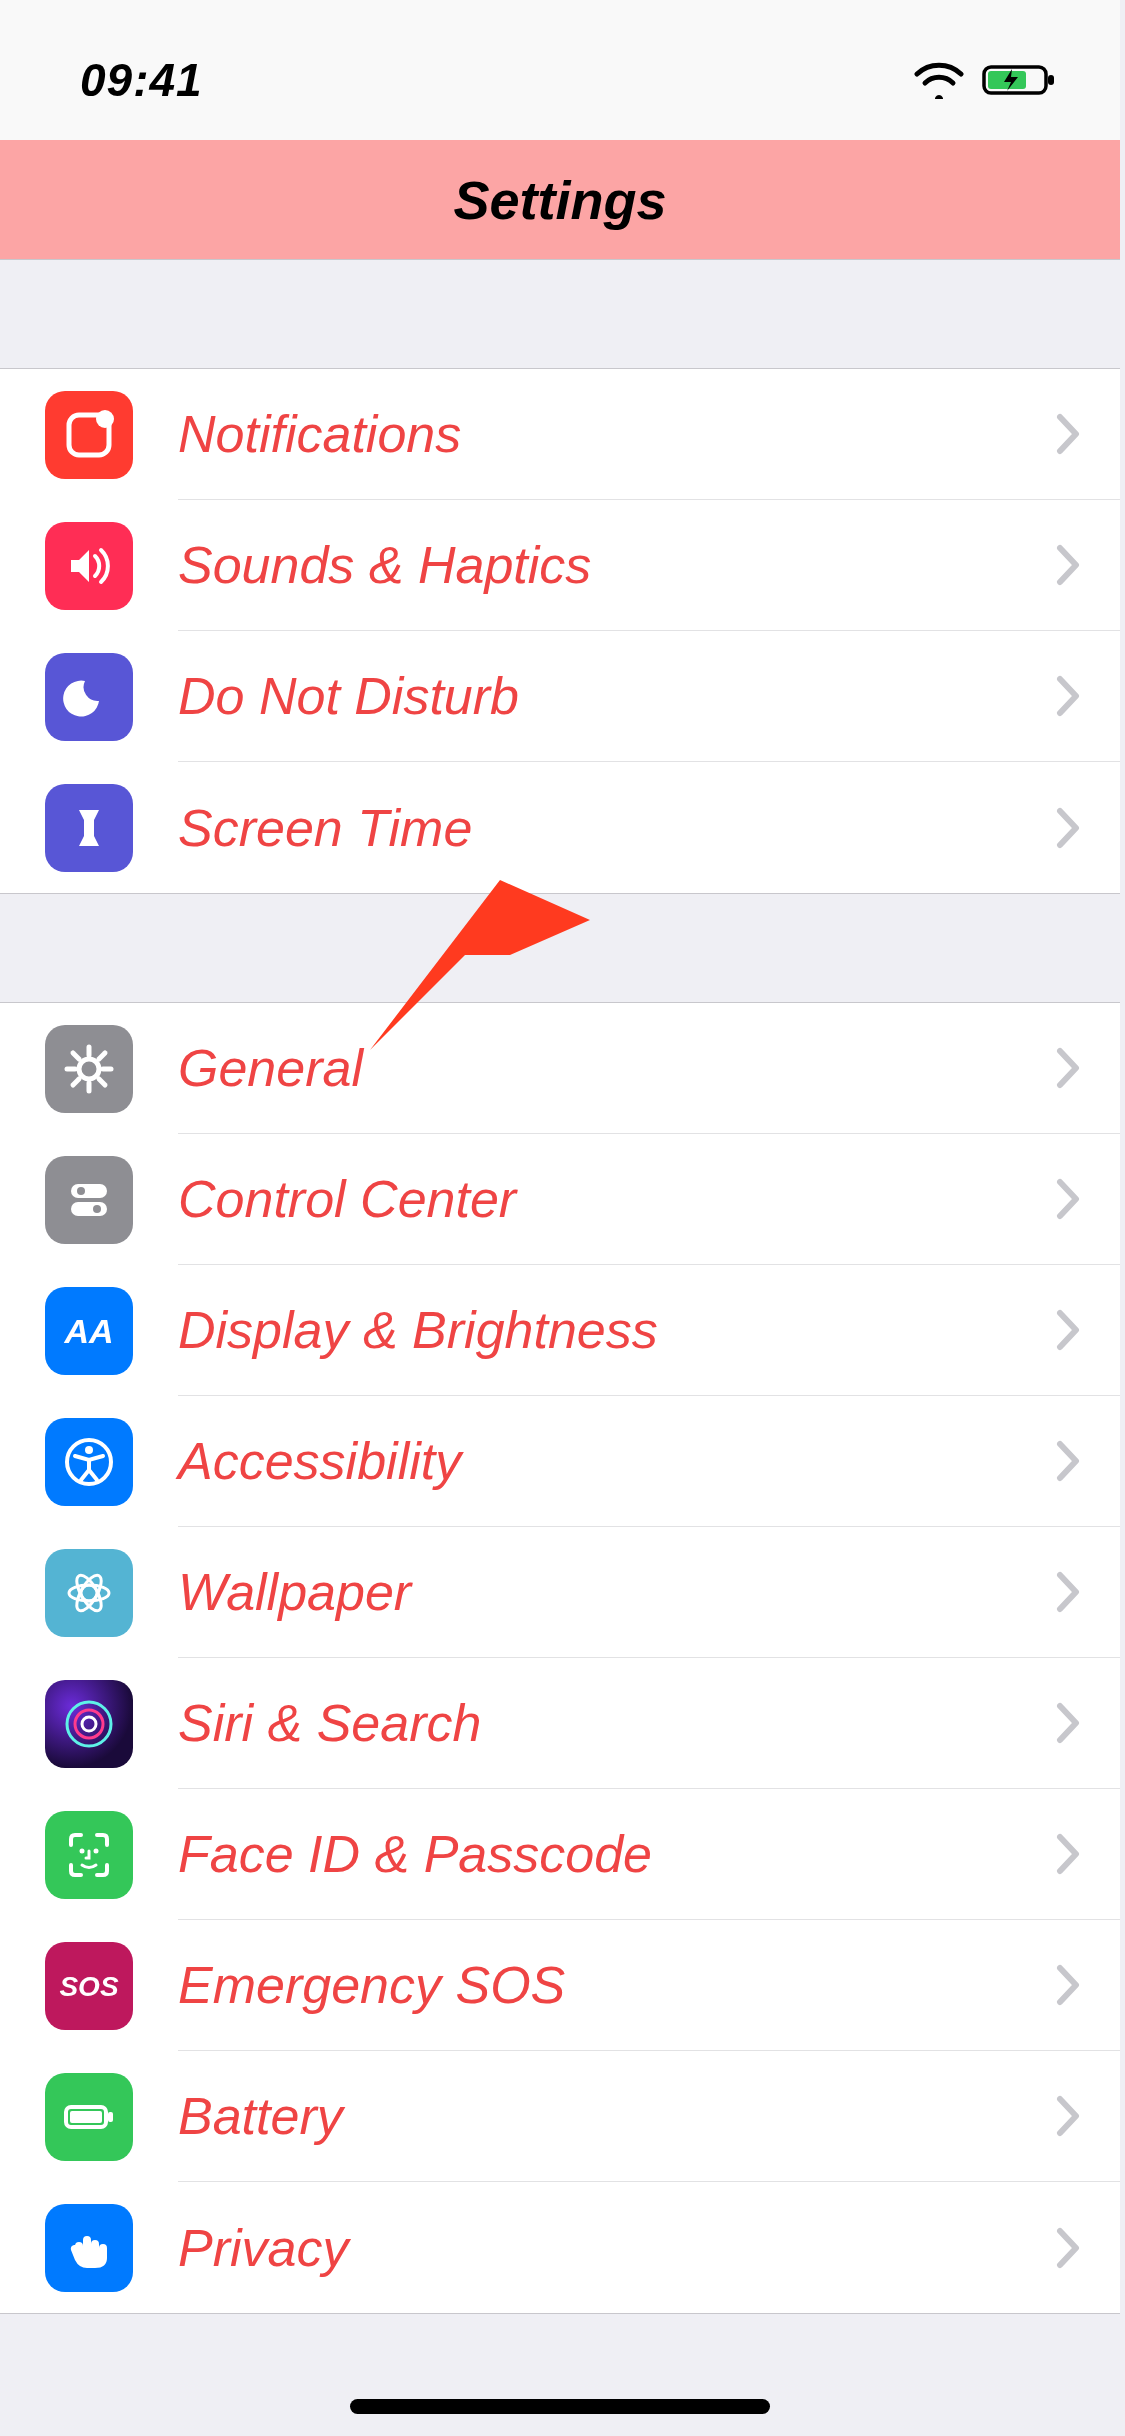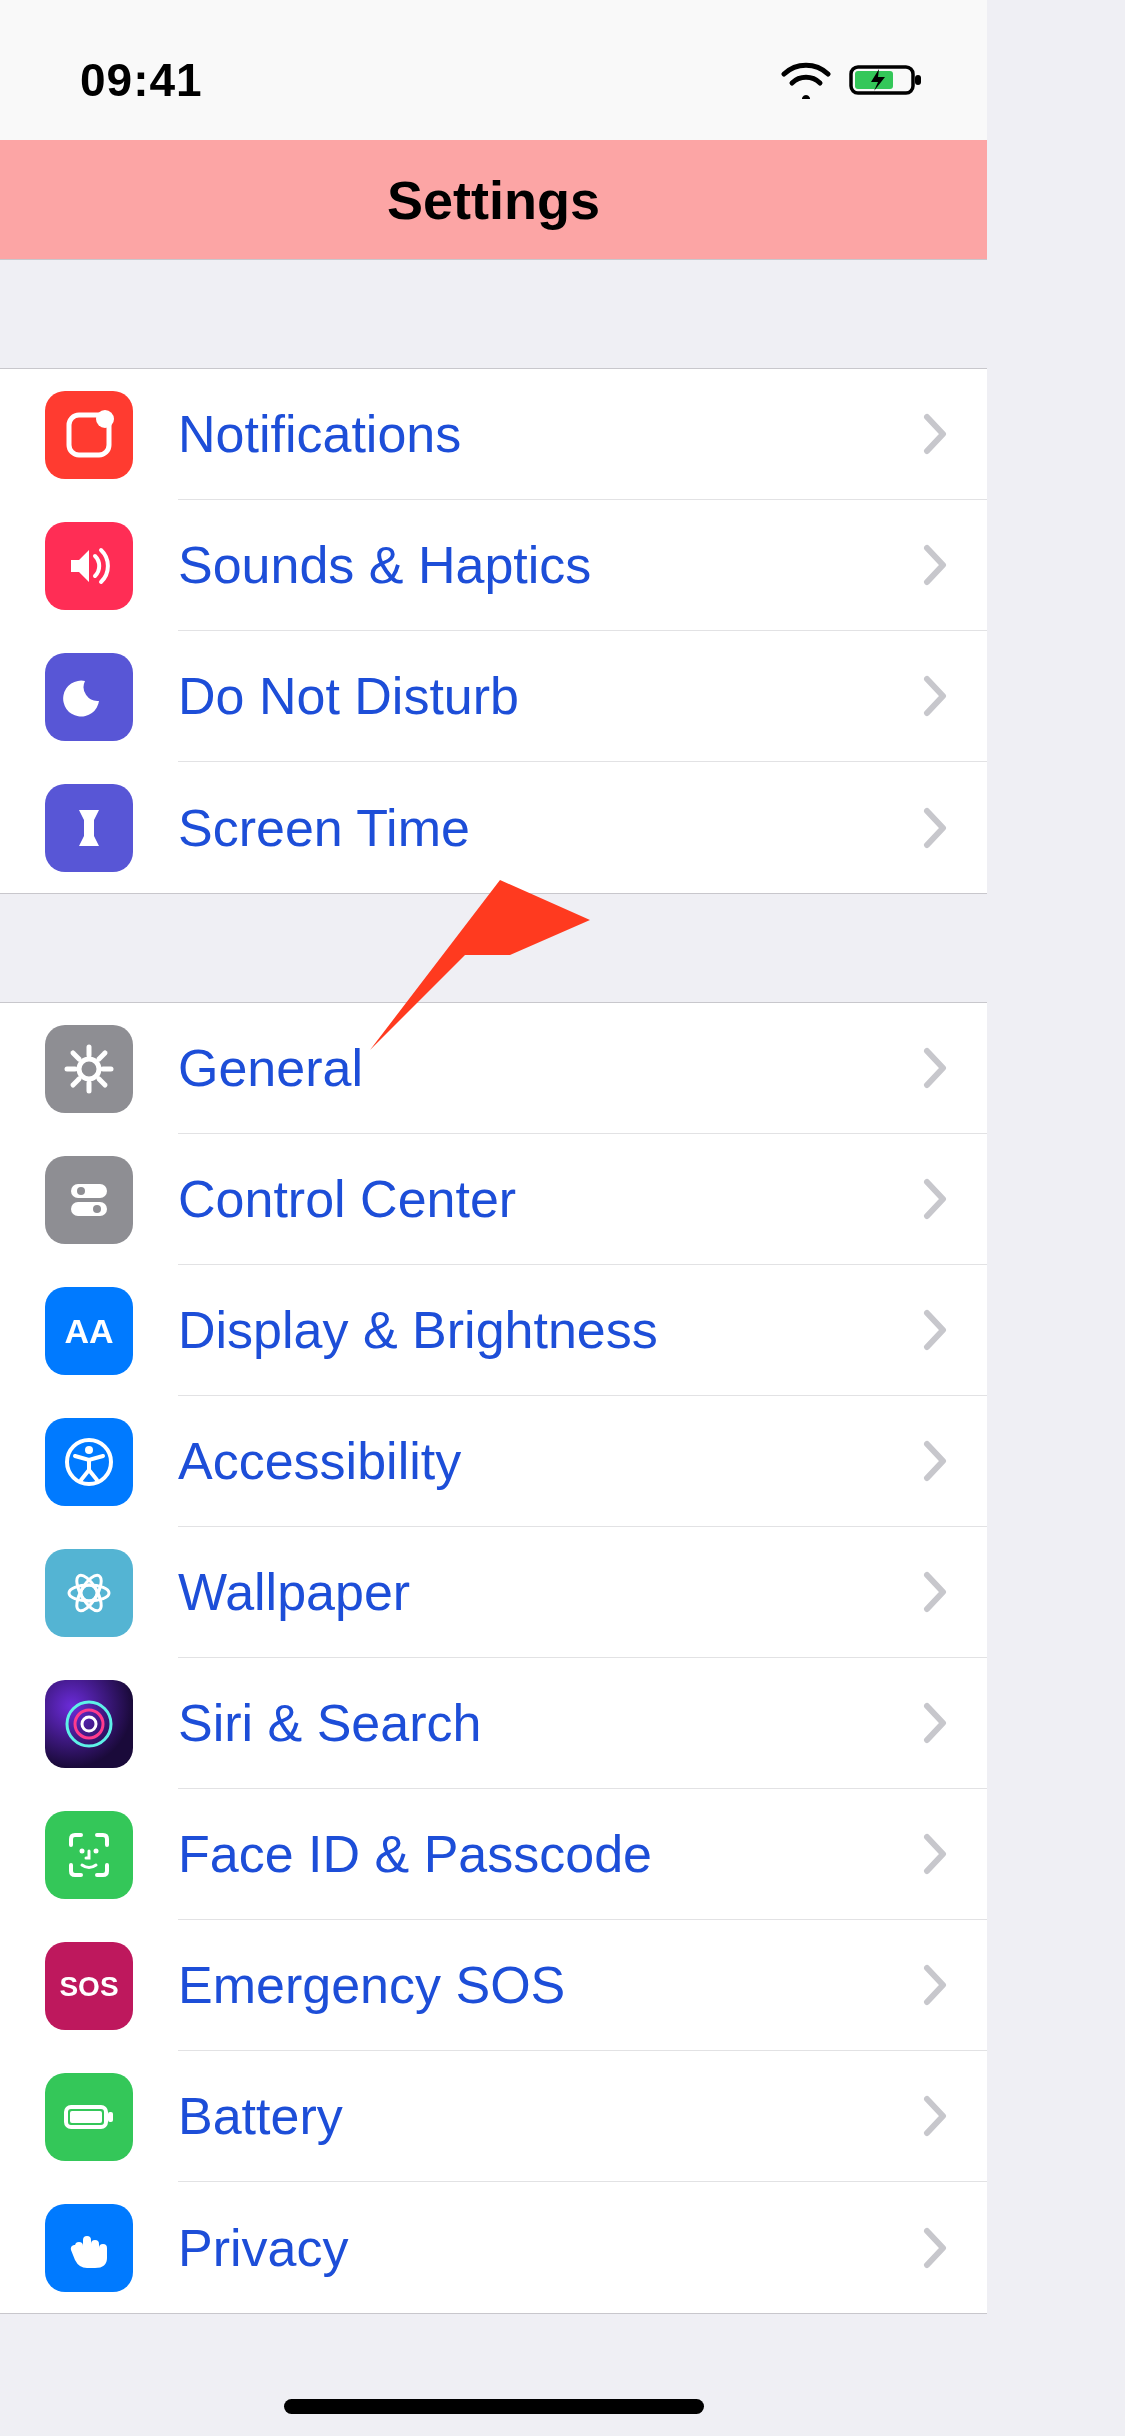--- a/index.html
+++ b/index.html
@@ -4,25 +4,26 @@
 <style>
   * { margin: 0; padding: 0; box-sizing: border-box; }
   html, body {
     width: 1125px;
     height: 2436px;
     font-family: -apple-system, "Helvetica Neue", Helvetica, Arial, sans-serif;
     background: #efeff4;
     -webkit-text-size-adjust: 100%;
   }
   .screen {
-    width: 987px;
+    width: 1120px;
     height: 2436px;
     position: relative;
     overflow: hidden;
     background: #efeff4;
+    font-style: italic;
   }
 
   
   .status-bar {
     height: 140px;
     display: flex;
     align-items: center;
     justify-content: space-between;
     padding: 20px 60px 0 80px;
     background: #f9f9f9;
@@ -89,21 +90,21 @@
     height: 100%;
     display: flex;
     align-items: center;
     justify-content: space-between;
     padding-right: 38px;
     border-bottom: 1px solid #e2e2e4;
   }
   .row:last-child .cell-body { border-bottom: none; }
   .row .cell-label {
     font-size: 52px;
-    color: #1d4ed8;
+    color: #ef4444;
     font-weight: 400;
   }
   .chevron {
     color: #c7c7cc;
     flex: 0 0 auto;
   }
   .chevron svg { display:block; }
 
   
   .annotation-arrow {

